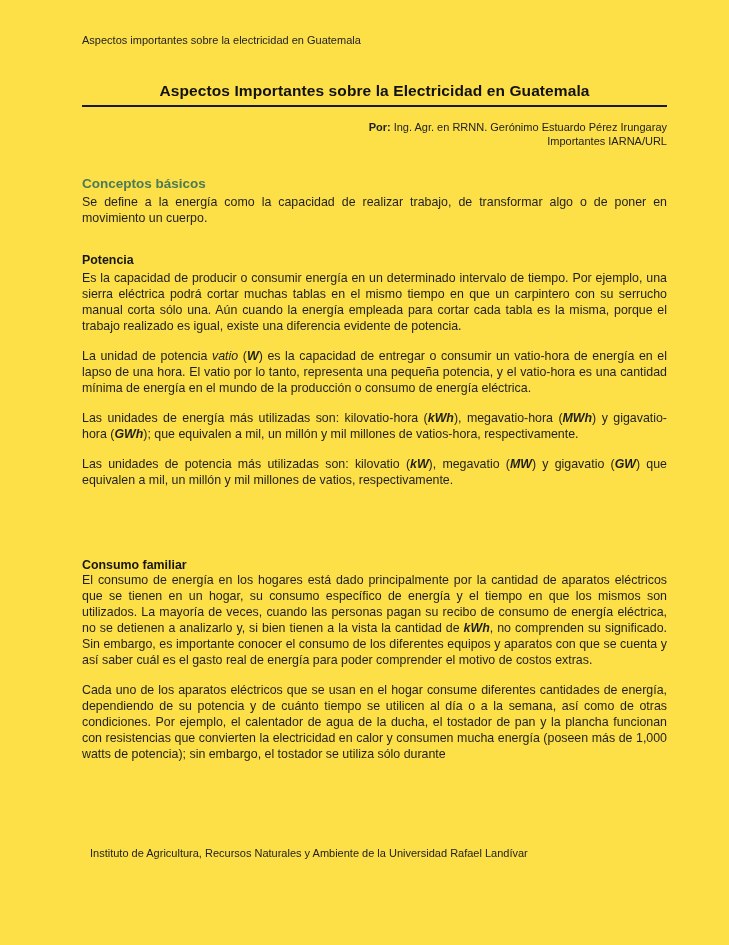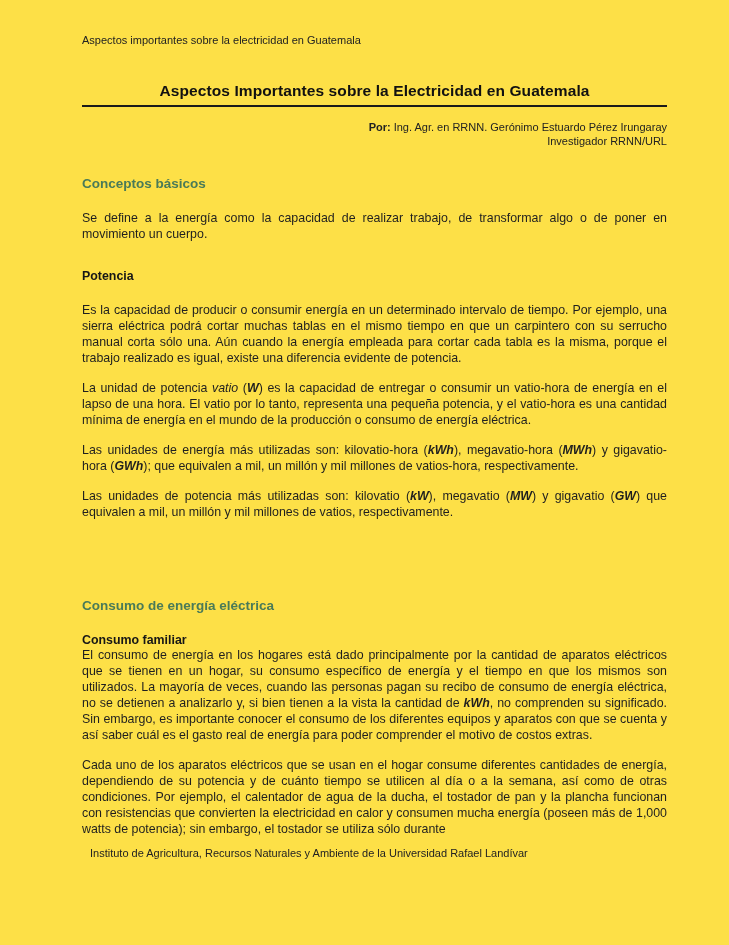--- a/index.html
+++ b/index.html
@@ -58,21 +58,21 @@
     color: #161616;
   }
   .h-sub.spaced { margin-top: 20px; }
   p.body {
     margin: 0 0 14px 0;
     font-size: 12.4px;
     line-height: 16px;
     text-align: justify;
     color: #1f1f1f;
   }
-  p.body.first { margin-top: 19px; }
+  p.body.first { margin-top: 3px; }
   p.body.gap-top { margin-top: 0; }
   .section-break { height: 36px; }
   .footer {
     position: absolute;
     left: 90px;
     top: 847px;
     font-size: 11px;
     color: #222222;
   }
 </style>
@@ -83,36 +83,35 @@
   <div class="content">
 
     <div class="running-header">Aspectos importantes sobre la electricidad en Guatemala</div>
 
     <div class="title-wrap">
       <h1 class="doc-title">Aspectos Importantes sobre la Electricidad en Guatemala</h1>
     </div>
 
     <div class="byline">
       <div><span class="byline-prefix">Por:</span><span> Ing. Agr. en RRNN. Gerónimo Estuardo Pérez Irungaray</span></div>
-      <div>Investigador RRNN/URL</div>
+      <div>Importantes IARNA/URL</div>
     </div>
 
     <h2 class="h-green">Conceptos básicos</h2>
 
     <p class="body first">Se define a la energía como la capacidad de realizar trabajo, de transformar algo o de poner en movimiento un cuerpo.</p>
 
     <h3 class="h-sub">Potencia</h3>
     <p class="body first">Es la capacidad de producir o consumir energía en un determinado intervalo de tiempo. Por ejemplo, una sierra eléctrica podrá cortar muchas tablas en el mismo tiempo en que un carpintero con su serrucho manual corta sólo una. Aún cuando la energía empleada para cortar cada tabla es la misma, porque el trabajo realizado es igual, existe una diferencia evidente de potencia.</p>
     <p class="body gap-top"><span>La unidad de potencia </span><span style="font-style: italic;">vatio</span><span> (</span><span style="font-weight: bold; font-style: italic;">W</span><span>) es la capacidad de entregar o consumir un vatio-hora de energía en el lapso de una hora.  El vatio por lo tanto, representa una pequeña potencia, y el vatio-hora es una cantidad mínima de energía en el mundo de la producción o consumo de energía eléctrica.</span></p>
     <p class="body gap-top"><span>Las unidades de energía más utilizadas son: kilovatio-hora (</span><span style="font-weight: bold; font-style: italic;">kWh</span><span>), megavatio-hora (</span><span style="font-weight: bold; font-style: italic;">MWh</span><span>) y gigavatio-hora (</span><span style="font-weight: bold; font-style: italic;">GWh</span><span>); que equivalen a mil, un millón y mil millones de vatios-hora, respectivamente.</span></p>
     <p class="body gap-top"><span>Las unidades de potencia más utilizadas son: kilovatio (</span><span style="font-weight: bold; font-style: italic;">kW</span><span>), megavatio (</span><span style="font-weight: bold; font-style: italic;">MW</span><span>) y gigavatio (</span><span style="font-weight: bold; font-style: italic;">GW</span><span>) que equivalen a mil, un millón y mil millones de vatios, respectivamente.</span></p>
 
     <div class="section-break"></div>
 
-    <h2 class="h-green">Consumo de energía eléctrica</h2>
 
     <h3 class="h-sub spaced">Consumo familiar</h3>
     <p class="body gap-top"><span>El consumo de energía en los hogares está dado principalmente por la cantidad de aparatos eléctricos que se tienen en un hogar, su consumo específico de energía y el tiempo en que los mismos son utilizados.  La mayoría de veces, cuando las personas pagan su recibo de consumo de energía eléctrica, no se detienen a analizarlo y, si bien tienen a la vista la cantidad de </span><span style="font-weight: bold; font-style: italic;">kWh</span><span>, no comprenden su significado.  Sin embargo, es importante conocer el consumo de los diferentes equipos y aparatos con que se cuenta y así saber cuál es el gasto real de energía para poder comprender el motivo de costos extras.</span></p>
     <p class="body gap-top">Cada uno de los aparatos eléctricos que se usan en el hogar consume diferentes cantidades de energía, dependiendo de su potencia y de cuánto tiempo se utilicen al día o a la semana, así como de otras condiciones. Por ejemplo, el calentador de agua de la ducha, el tostador de pan y la plancha funcionan con resistencias que convierten la electricidad en calor y consumen mucha energía (poseen más de 1,000 watts de potencia); sin embargo, el tostador se utiliza sólo durante</p>
 
   </div>
 
   <div class="footer">Instituto de Agricultura, Recursos Naturales y Ambiente de la Universidad Rafael Landívar</div>
 </div>
 

